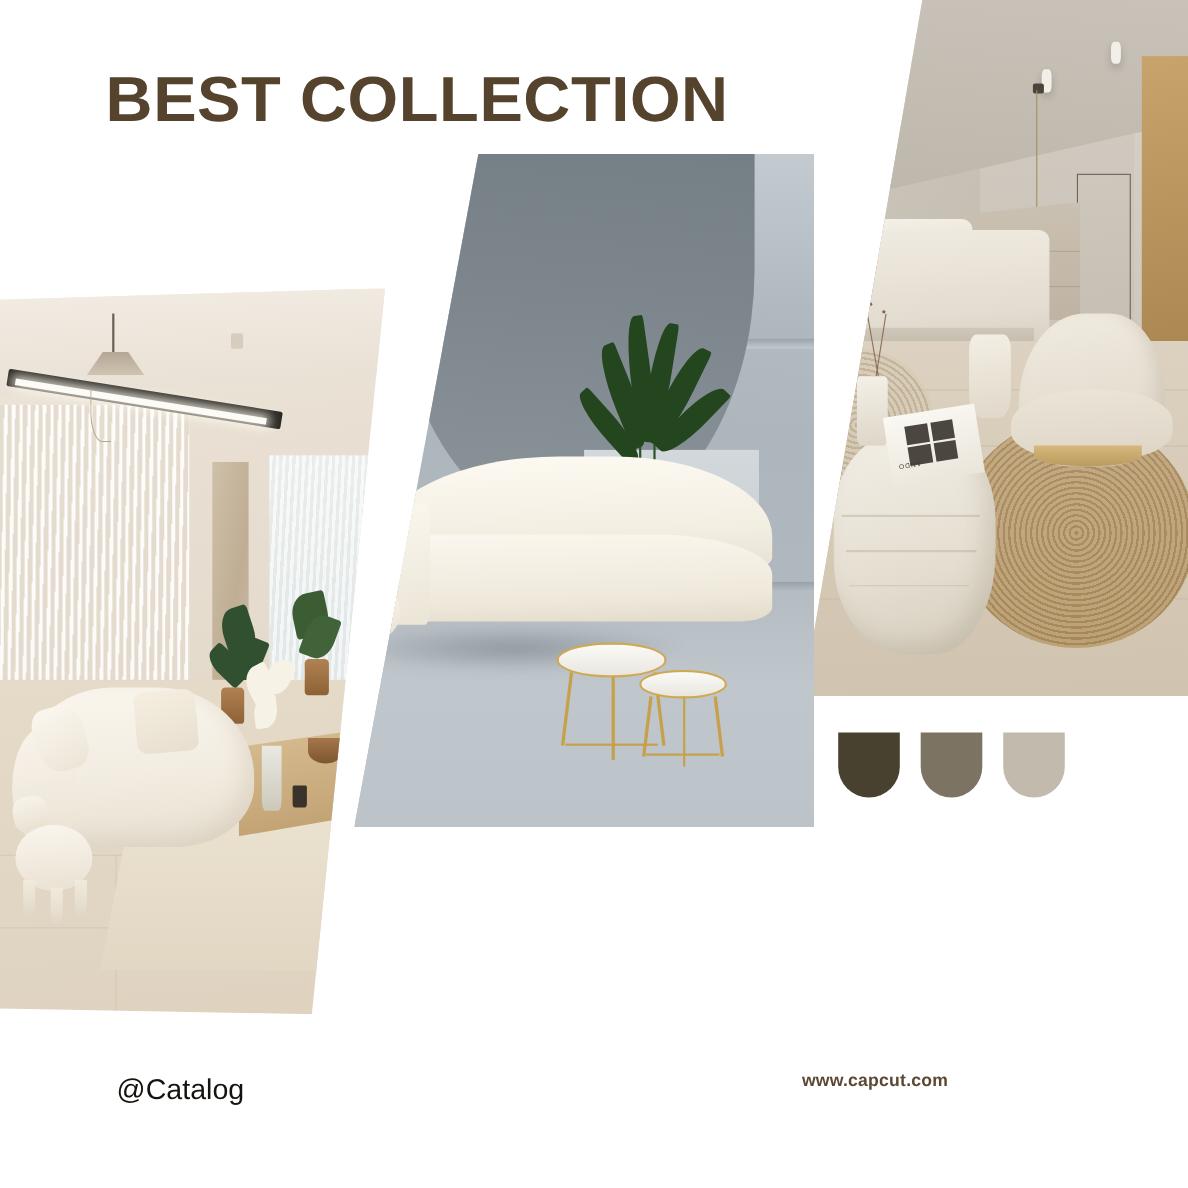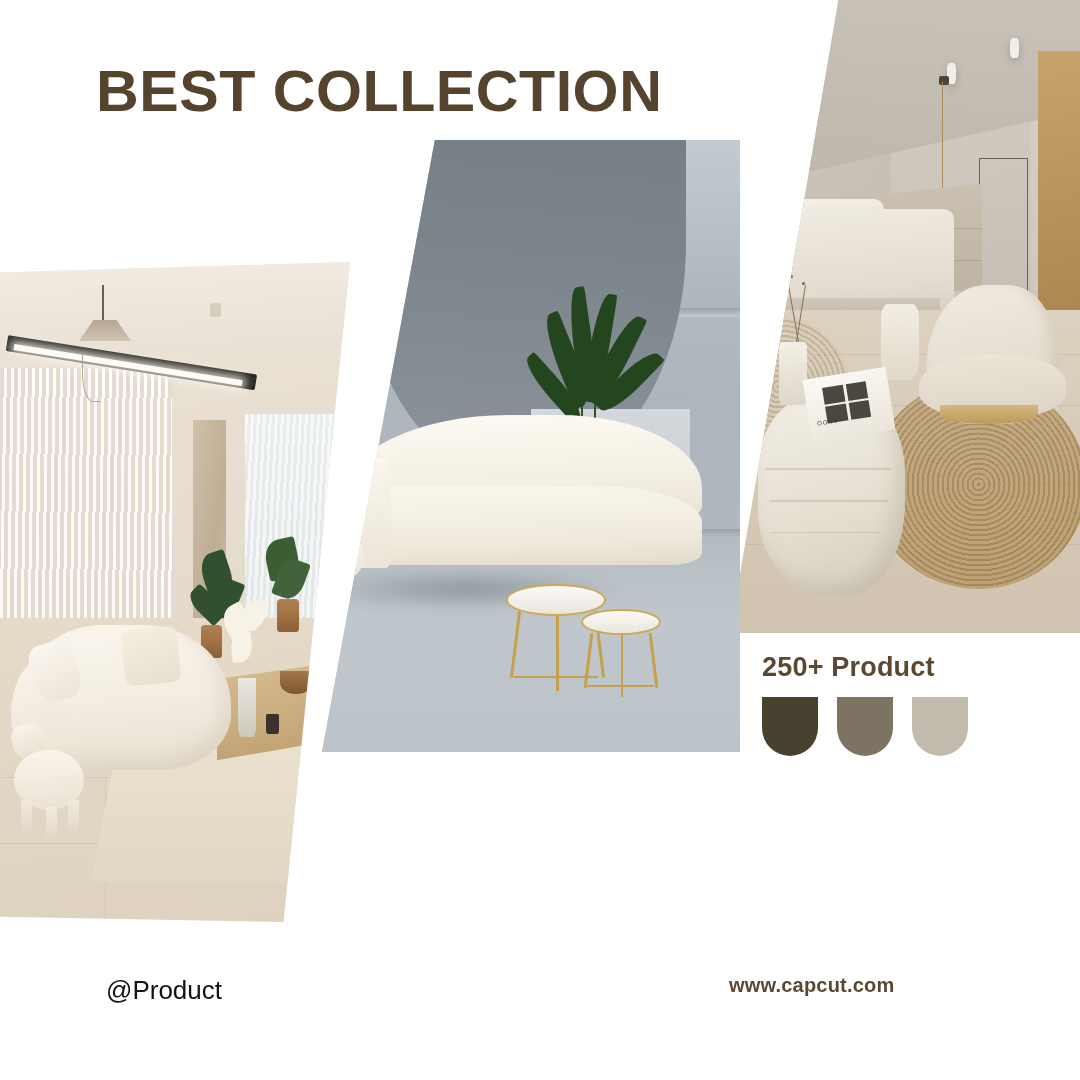--- a/index.html
+++ b/index.html
@@ -232,21 +232,21 @@
 
   
   .body-copy{position:absolute;left:292px;top:815px;width:672px;z-index:50;
     font-family:"Liberation Sans",sans-serif;font-size:26.5px;line-height:1.33;
     color:#5B4836;font-weight:normal;}
 
   
   .handle{position:absolute;left:106px;top:975px;z-index:50;
     font-family:"Liberation Sans",sans-serif;font-size:26px;color:#16120d;font-weight:normal;}
   .website{position:absolute;left:729px;top:974px;z-index:50;
-    font-family:"Liberation Sans",sans-serif;font-size:20px;color:#5B4832;font-weight:bold;letter-spacing:.2px;}
+    font-family:"Liberation Sans",sans-serif;font-size:16px;color:#5B4832;font-weight:bold;letter-spacing:.2px;}
 </style>
 </head>
 <body>
 
 <div class="poster">
 
   <div class="headline-block">
     <h1 class="title">BEST COLLECTION</h1>
   </div>
 
@@ -388,25 +388,24 @@
         <div class="r-bookgrid" style="position:absolute;left:22%;top:18%;width:24%;height:26%;"></div>
         <div class="r-bookgrid" style="position:absolute;left:50%;top:18%;width:24%;height:26%;"></div>
         <div class="r-bookgrid" style="position:absolute;left:22%;top:48%;width:24%;height:26%;"></div>
         <div class="r-bookgrid" style="position:absolute;left:50%;top:48%;width:24%;height:26%;"></div>
       </div>
       <div class="r-booktitle">ANDO</div>
     </div>
   </div>
 
   <div class="prod-block">
-    <p class="prod-label">250+ Product</p>
     <div class="swatches">
       <div class="swatch" style="background:#49412F;"></div>
       <div class="swatch" style="background:#7C7363;"></div>
       <div class="swatch" style="background:#C2BBAD;"></div>
     </div>
   </div>
 
 
-  <div class="handle">@Product</div>
+  <div class="handle">@Catalog</div>
   <div class="website">www.capcut.com</div>
 
 </div>
 
 </body></html>

